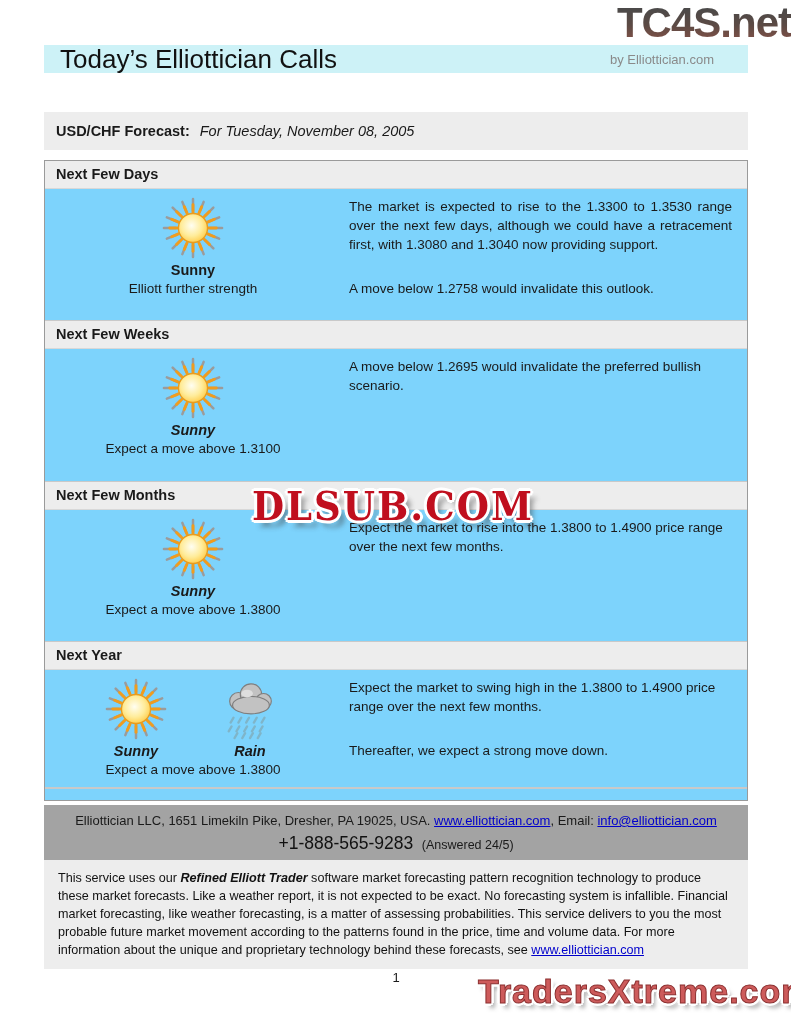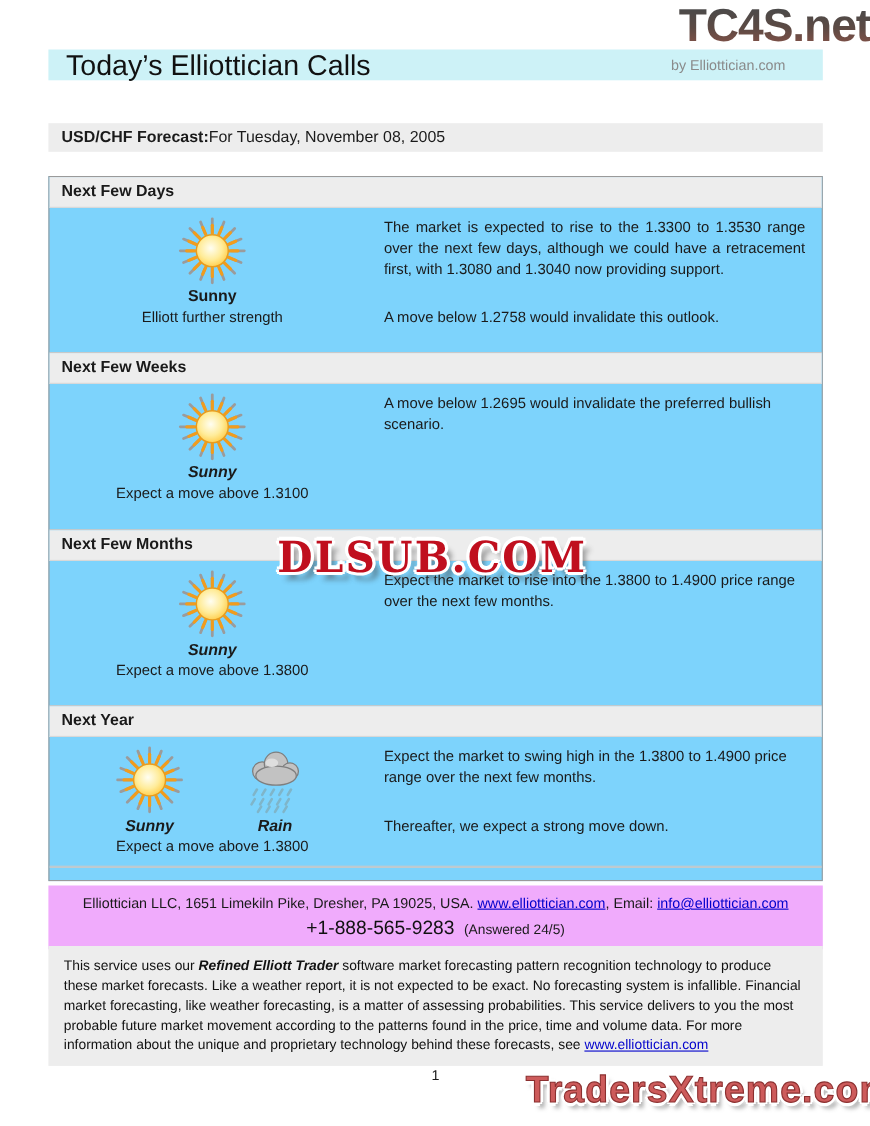--- a/index.html
+++ b/index.html
@@ -11,23 +11,23 @@
   .tc4s-logo { position:absolute; top:0px; right:0px; font-size:42px; font-weight:bold; letter-spacing:-1px; line-height:46px;
     background:linear-gradient(180deg,#4a4a4a 15%,#5c4a44 55%,#7d5047 85%);
     -webkit-background-clip:text; background-clip:text; color:transparent; z-index:3; }
 
   
   .title-bar { top:45px; height:28px; background:#cdf2f7; display:flex; align-items:center; justify-content:space-between; padding:0 34px 0 16px; }
   .title-bar h1 { font-size:26px; font-weight:normal; color:#111; letter-spacing:0; }
   .byline { font-size:13px; color:#8a8a8a; }
 
   
-  .forecast-bar { top:112px; height:26px; background:#ededed; display:flex; align-items:center; padding:0 12px; font-size:14.5px; }
+  .forecast-bar { top:112px; height:38px; background:#ededed; display:flex; align-items:center; padding:0 12px; font-size:14.5px; }
   .forecast-bar .lbl { font-weight:bold; }
-  .forecast-bar .date { }
+  .forecast-bar .date { font-style:italic; margin-left:10px; }
 
   
   .main-table { top:160px; border:1px solid #9a9a9a; background:#7dd3fc; }
   .sec-header { background:#ededed; font-weight:bold; font-size:14.5px; padding:5px 11px 6px 11px; border-bottom:1px solid #d8d8d8; }
   .sec-header + .sec-body { border-bottom:1px solid #c9c9c9; }
   .sec-body { display:flex; }
   .sec-body:last-of-type { border-bottom:none; }
   .left-cell { width:296px; flex:none; display:flex; flex-direction:column; align-items:center; padding-top:8px; }
   .icon-row { display:flex; gap:52px; }
   .icon-col { display:flex; flex-direction:column; align-items:center; }
@@ -39,21 +39,21 @@
   .right-cell p { margin:0 0 25px 0; }
   .right-cell p:last-child { margin-bottom:0; }
   .justify p { text-align:justify; }
   .body-s1 { height:132px; }
   .body-s2 { height:133px; }
   .body-s3 { height:132px; }
   .body-s4 { height:118px; }
   .empty-row { height:12px; border-top:1px solid #c9c9c9; }
 
   
-  .contact-bar { top:805px; background:#f0abfc; text-align:center; padding:8px 10px 9px 10px; font-size:13px; }
+  .contact-bar { top:805px; background:#a3a3a3; text-align:center; padding:8px 10px 9px 10px; font-size:13px; }
   .phone-line { margin-top:5px; }
   .phone { font-size:17.5px; color:#111; }
   .phone-note { font-size:12.5px; margin-left:5px; }
   a.lnk { color:#0000cc; text-decoration:underline; }
 
   .disclaimer { top:860px; background:#ededed; padding:9px 14px 10px 14px; font-size:12.6px; line-height:1.43; color:#111; }
   .disclaimer .prod { font-weight:bold; font-style:italic; }
 
   .page-number { top:970px; text-align:center; font-size:13px; }
 

